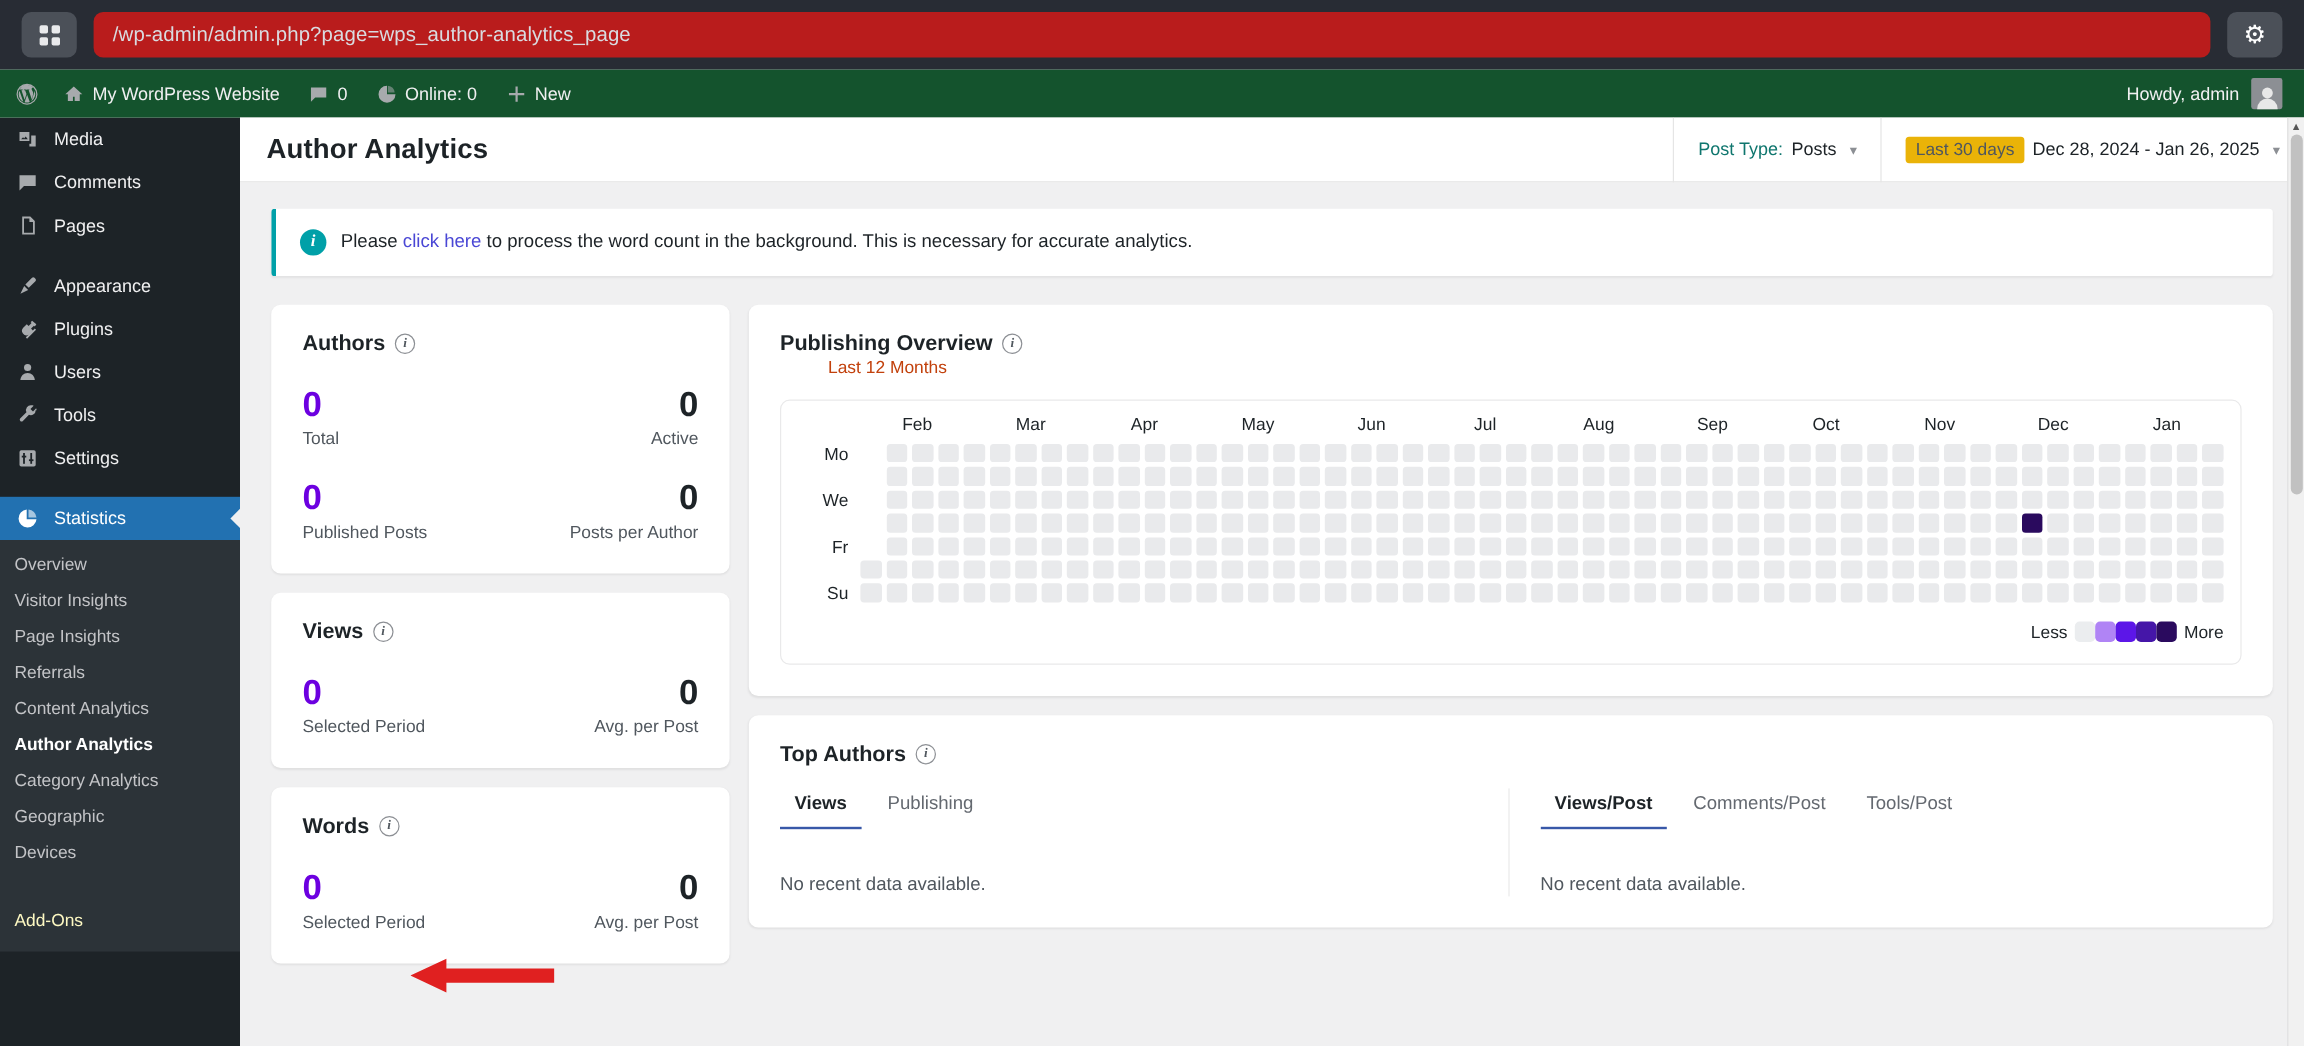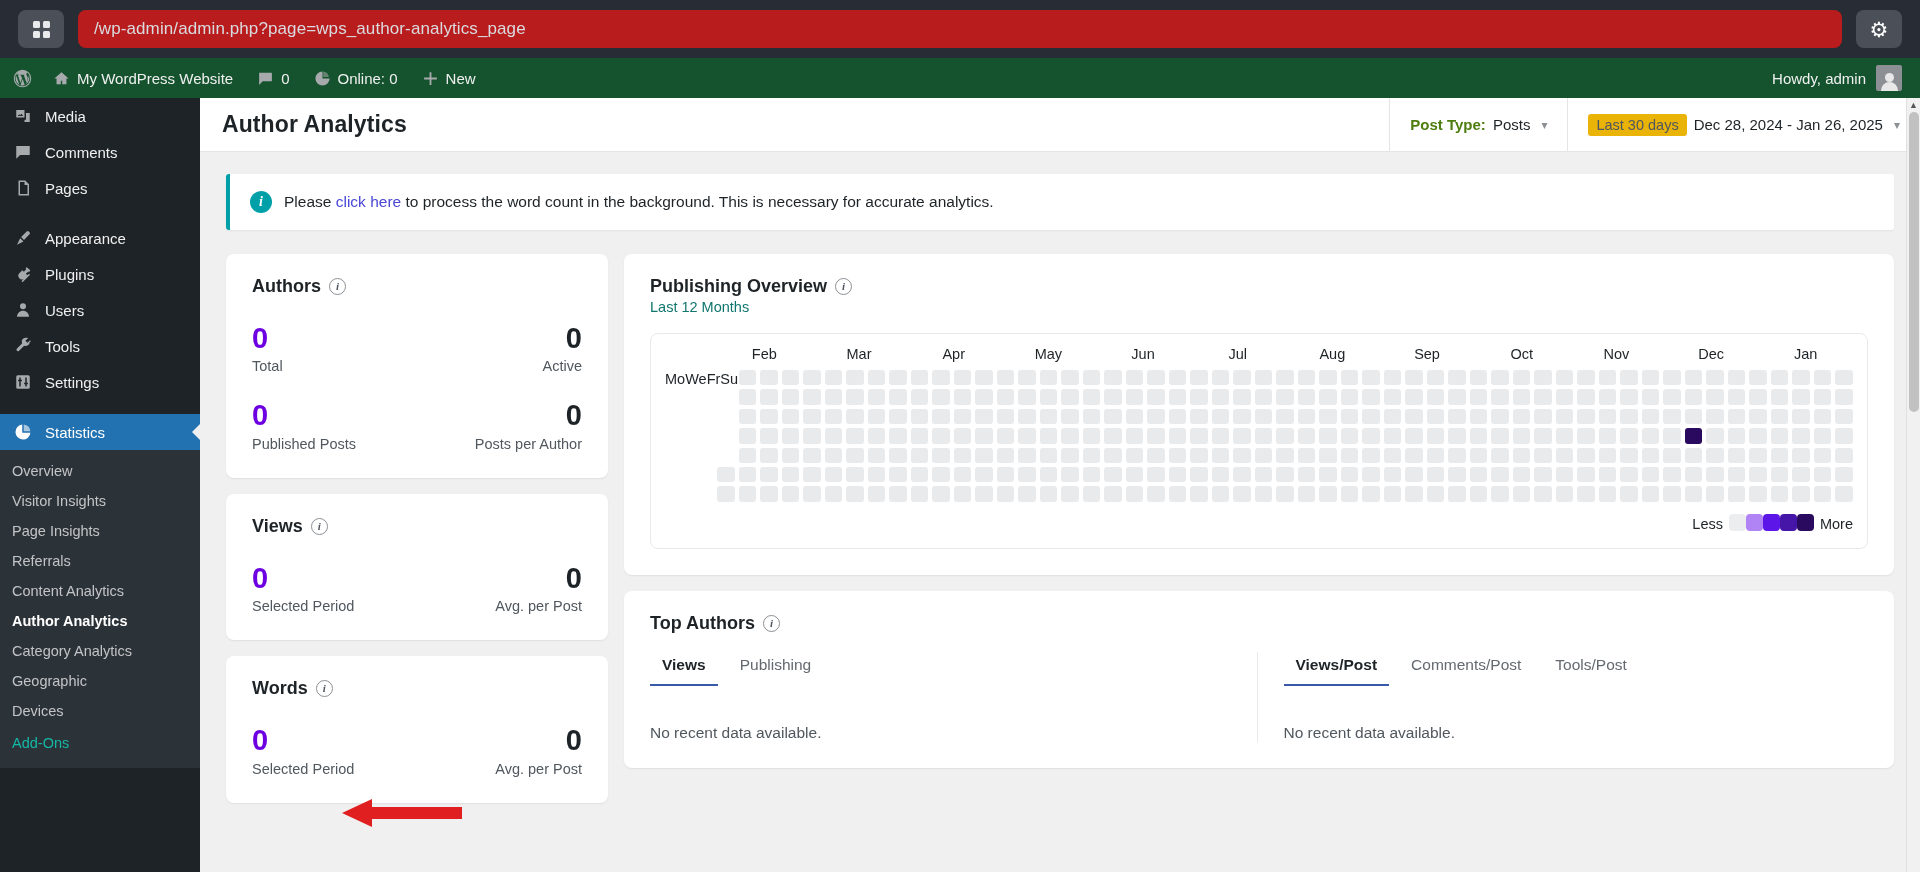--- a/index.html
+++ b/index.html
@@ -114,21 +114,21 @@
     border-color: transparent #f0f0f1 transparent transparent;
   }
   .submenu { background: #2c3338; padding: 6px 0 10px 0; }
   .submenu a {
     display: block;
     padding: 7px 0 7px 12px;
     color: #c3c4c7;
     font-size: 14.5px;
   }
   .submenu a.current { color: #fff; font-weight: bold; }
-  .submenu a.addons { color: #14b8a6; margin-top: 2px; }
+  .submenu a.addons { color: #fef9c3; margin-top: 27px; }
 
   
   #content-area {
     flex: 1 1 auto;
     background: #f0f0f1;
     overflow: hidden;
     position: relative;
   }
   #page-header {
     background: #fff;
@@ -142,21 +142,21 @@
   .header-filters { margin-left: auto; display: flex; height: 54px; align-items: stretch; }
   .filter-box {
     display: flex; align-items: center;
     padding: 0 20px;
     gap: 7px;
     border-left: 1px solid #e5e5e5;
     font-size: 15px;
     color: #1d2327;
     white-space: nowrap;
   }
-  .filter-box .dim { color: #4d7c0f; font-weight: bold; }
+  .filter-box .dim { color: #0f766e; }
   .filter-box .chev { color: #8c8f94; font-size: 12px; margin-left: 4px; }
   .pill { background: #eab308; color: #50575e; padding: 3px 8px; border-radius: 3px; font-size: 14.5px; }
 
   #page-body { padding: 22px 26px 0 26px; }
 
   
   #notice {
     background: #fff;
     border-left: 4px solid #00a0a8;
     border-radius: 3px;
@@ -185,21 +185,21 @@
   .card {
     background: #fff;
     border-radius: 8px;
     box-shadow: 0 1px 2px rgba(0,0,0,.07);
     padding: 22px 26px 26px 26px;
   }
   .card-title {
     font-size: 18px; font-weight: 600; color: #1d2327;
     display: flex; align-items: center; gap: 8px;
   }
-  .card-sub { font-size: 14.5px; color: #0f766e; margin-top: 2px; }
+  .card-sub { font-size: 14.5px; color: #c2410c; margin-top: 2px; margin-left: 40px; }
   .i-icon {
     width: 17px; height: 17px; border-radius: 50%;
     border: 1.4px solid #8c8f94; color: #50575e;
     display: inline-flex; align-items: center; justify-content: center;
     font-size: 11px; font-family: "Liberation Serif", serif; font-style: italic;
     line-height: 1;
   }
 
   .stat-row { display: flex; justify-content: space-between; margin-top: 26px; }
   .stat { }
@@ -219,21 +219,21 @@
   #heatmap-months {
     display: flex;
     margin-left: 52px;
     font-size: 14.5px;
     color: #1d2327;
   }
   #heatmap-months span { flex: 1 1 0; text-align: center; }
   #heatmap-body { display: flex; margin-top: 8px; }
   #heatmap-daylabels {
     width: 52px; flex: 0 0 52px;
-    display: flex; flex-direction: row;
+    display: flex; flex-direction: column;
     font-size: 14.5px; color: #1d2327;
     text-align: right;
     padding-right: 10px;
   }
   #heatmap-daylabels span { height: 19.4px; line-height: 19.4px; }
   #heatmap-grid {
     flex: 1 1 auto;
     display: grid;
     grid-auto-flow: column;
     grid-template-rows: repeat(7, 15.4px);

